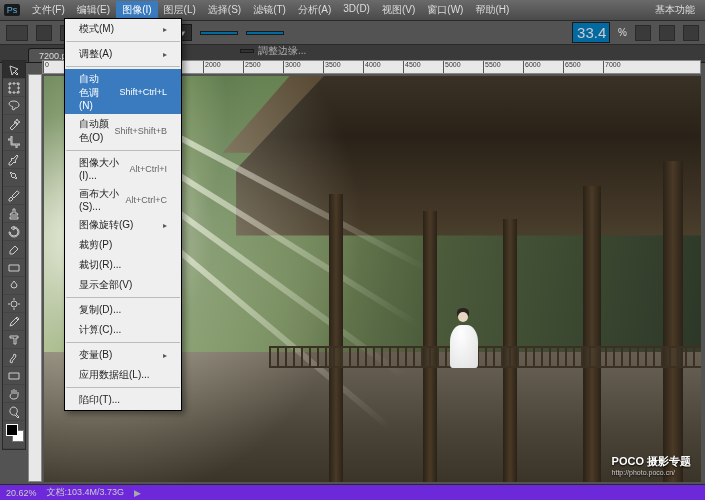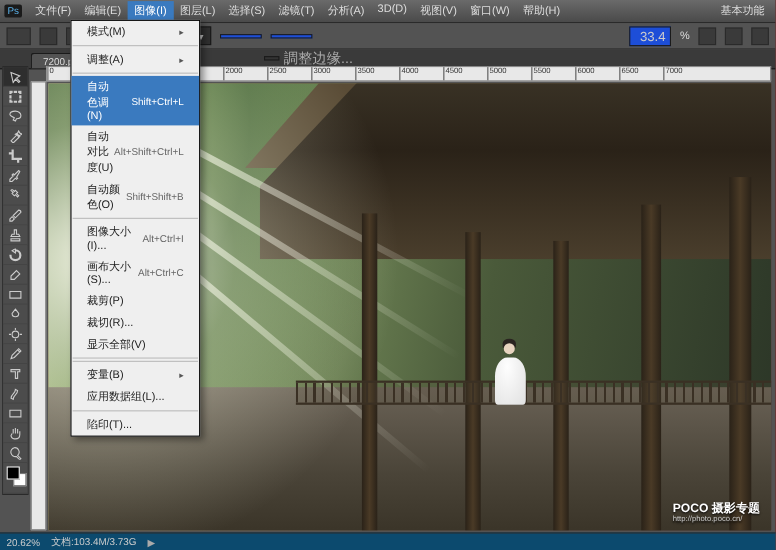--- a/index.html
+++ b/index.html
@@ -8,21 +8,21 @@
 .menubar { height: 18px; background: linear-gradient(#6a6a6a,#4a4a4a); display: flex; align-items: center; padding: 10px 4px; border-bottom: 1px solid #2a2a2a; }
 .menubar .logo { width: 16px; height: 12px; background: #1a1a1a; color: #5ab0e8; font-size: 9px; text-align: center; line-height: 12px; border-radius: 2px; margin-right: 6px; }
 .menubar .mitem { padding: 2px 6px; cursor: default; }
 .menubar .mitem.open { background: #3a7abf; color: #fff; }
 .menubar .spacer { flex: 1; }
 .menubar .right { padding: 0 6px; }
 
 .optbar { height: 24px; background: #535353; border-bottom: 1px solid #2a2a2a; display: flex; align-items: center; padding: 0 6px; gap: 8px; }
 .optbar .swatch { width: 22px; height: 16px; background: #3d3d3d; border: 1px solid #2a2a2a; }
 .optbar .sel { background: #2f2f2f; border: 1px solid #1a1a1a; padding: 1px 6px; font-size: 9px; color: #ccc; min-width: 60px; display: flex; justify-content: space-between; align-items: center; }
-.optbar .num { background: #1d4ed8; border: 1px solid #1a1a1a; padding: 1px 4px; font-size: 12px; color: #ccc; width: 38px; text-align: right; }
+.optbar .num { background: #0369a1; border: 1px solid #1a1a1a; padding: 1px 4px; font-size: 15px; color: #ccc; width: 38px; text-align: right; }
 .optbar .ico { width: 16px; height: 16px; background: #3a3a3a; border: 1px solid #2a2a2a; }
 
 .tabbar { height: 18px; background: #3a3a3a; display: flex; align-items: flex-end; padding-left: 28px; border-bottom: 1px solid #1a1a1a; position: relative; }
 .tabbar .tab { background: #535353; padding: 2px 10px 1px; font-size: 9px; color: #ddd; border: 1px solid #1a1a1a; border-bottom: none; border-top-left-radius: 3px; border-top-right-radius: 3px; display:flex; align-items:center; gap:6px;}
 .tabbar .tab .x { color:#999; }
 .ruler-h { position: absolute; left: 42px; right: 4px; top: 60px; height: 14px; background: #e8e8e8; border: 1px solid #888; font-size: 7px; color: #333; overflow: hidden; white-space: nowrap; }
 .ruler-h span { display:inline-block; width: 40px; border-left: 1px solid #555; padding-left: 1px; height:14px; }
 .ruler-v { position: absolute; left: 28px; top: 74px; bottom: 18px; width: 14px; background: #e8e8e8; border: 1px solid #888; }
 
 .toolbox { position: absolute; left: 2px; top: 60px; width: 24px; background: #535353; border: 1px solid #2a2a2a; }
@@ -51,24 +51,24 @@
 .photo .brand .sub { font-size:7px; font-weight:normal; display:block; color:#ccc; }
 
 .dropdown { position:absolute; left:64px; top:18px; width:118px; background:#efefef; border:1px solid #000000; box-shadow:3px 3px 6px rgba(0,0,0,0.4); font-size:10px; color:#222; z-index:10; }
 .dropdown .di { padding:3px 14px 3px 14px; display:flex; justify-content:space-between; align-items:center; cursor:default; }
 .dropdown .di.sub::after { content:"▸"; font-size:8px; color:#555; }
 .dropdown .di.hl { background:#3a7abf; color:#fff; }
 .dropdown .di.hl .sc { color:#fff;padding-left:20px; }
 .dropdown .sep { height:1px; background:#bbb; margin:2px 1px; }
 .dropdown .sc { color:#666; font-size:9px; }
 
-.statusbar { position:absolute; left:0; right:0; bottom:0; height:16px; background:#0c4a6e; border-top:1px solid #2a2a2a; display:flex; align-items:center; padding:0 6px; gap:10px; font-size:9px; color:#ccc; }
+.statusbar { position:absolute; left:0; right:0; bottom:0; height:16px; background:#6d28d9; border-top:1px solid #2a2a2a; display:flex; align-items:center; padding:0 6px; gap:10px; font-size:9px; color:#ccc; }
 .statusbar .arrow { color:#aaa; }
 
-.optbar2 { position:absolute; left:240px; top:44px; display:flex; gap:4px; align-items:center; font-size:13px; color:#aaa; }
+.optbar2 { position:absolute; left:240px; top:44px; display:flex; gap:4px; align-items:center; font-size:10px; color:#aaa; }
 .optbar2 .f { background:#333; border:1px solid #1a1a1a; padding:1px 6px; }
 </style>
 </head>
 <body>
 
 <div class="menubar">
   <div class="logo">Ps</div>
   <div id="menuitems" style="display: flex;">
       <div class="mitem">文件(F)</div>
       <div class="mitem">编辑(E)</div>
@@ -264,46 +264,51 @@
     <div class="sep"></div>
     <div class="di sub">
       <span>调整(A)</span>
     </div>
     <div class="sep"></div>
     <div class="di hl">
       <span>自动色调(N)</span>
       <span class="sc">Shift+Ctrl+L</span>
     </div>
     <div class="di">
-      <span>自动对比度(U)</span>
-      <span class="sc">Alt+Shift+Ctrl+L</span>
-    </div>
-    <div class="di">
       <span>自动颜色(O)</span>
       <span class="sc">Shift+Shift+B</span>
     </div>
     <div class="sep"></div>
     <div class="di">
       <span>图像大小(I)...</span>
       <span class="sc">Alt+Ctrl+I</span>
     </div>
     <div class="di">
       <span>画布大小(S)...</span>
       <span class="sc">Alt+Ctrl+C</span>
     </div>
+    <div class="di sub">
+      <span>图像旋转(G)</span>
+    </div>
     <div class="di">
       <span>裁剪(P)</span>
     </div>
     <div class="di">
       <span>裁切(R)...</span>
     </div>
     <div class="di">
       <span>显示全部(V)</span>
     </div>
     <div class="sep"></div>
+    <div class="di">
+      <span>复制(D)...</span>
+    </div>
+    <div class="di">
+      <span>计算(C)...</span>
+    </div>
     <div class="sep"></div>
     <div class="di sub">
       <span>变量(B)</span>
     </div>
     <div class="di">
       <span>应用数据组(L)...</span>
     </div>
     <div class="sep"></div>
     <div class="di">
       <span>陷印(T)...</span>

